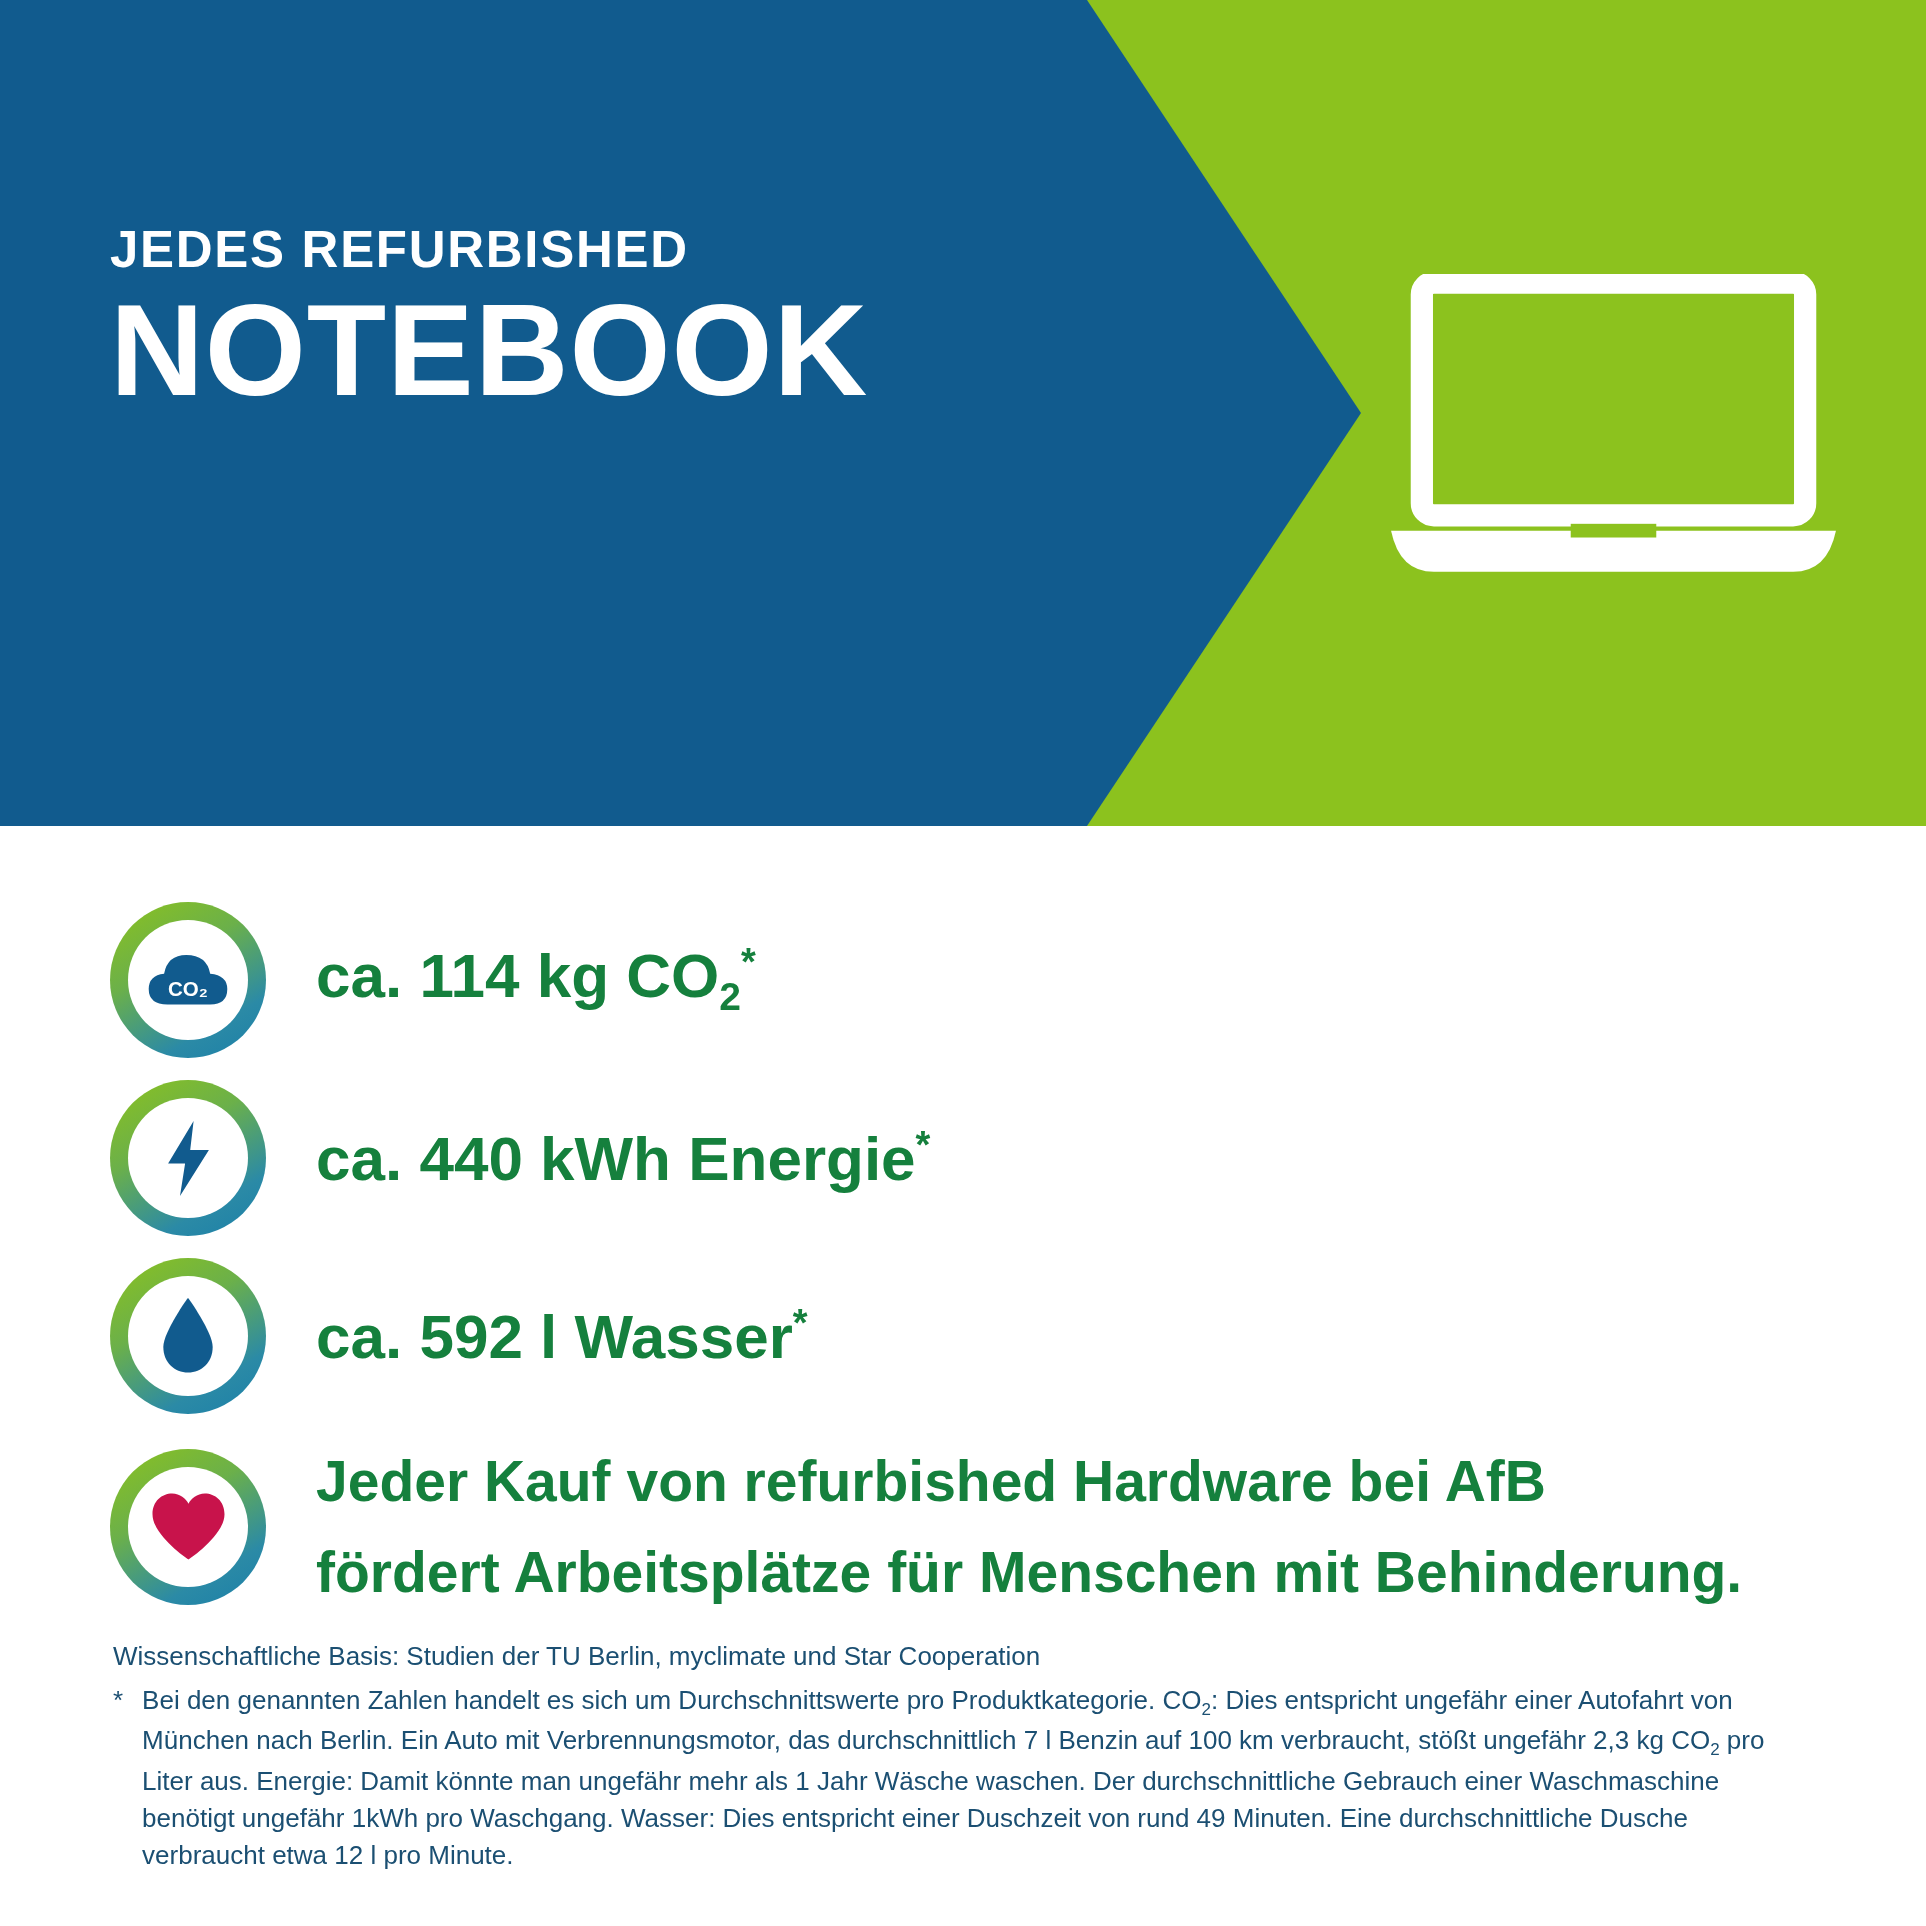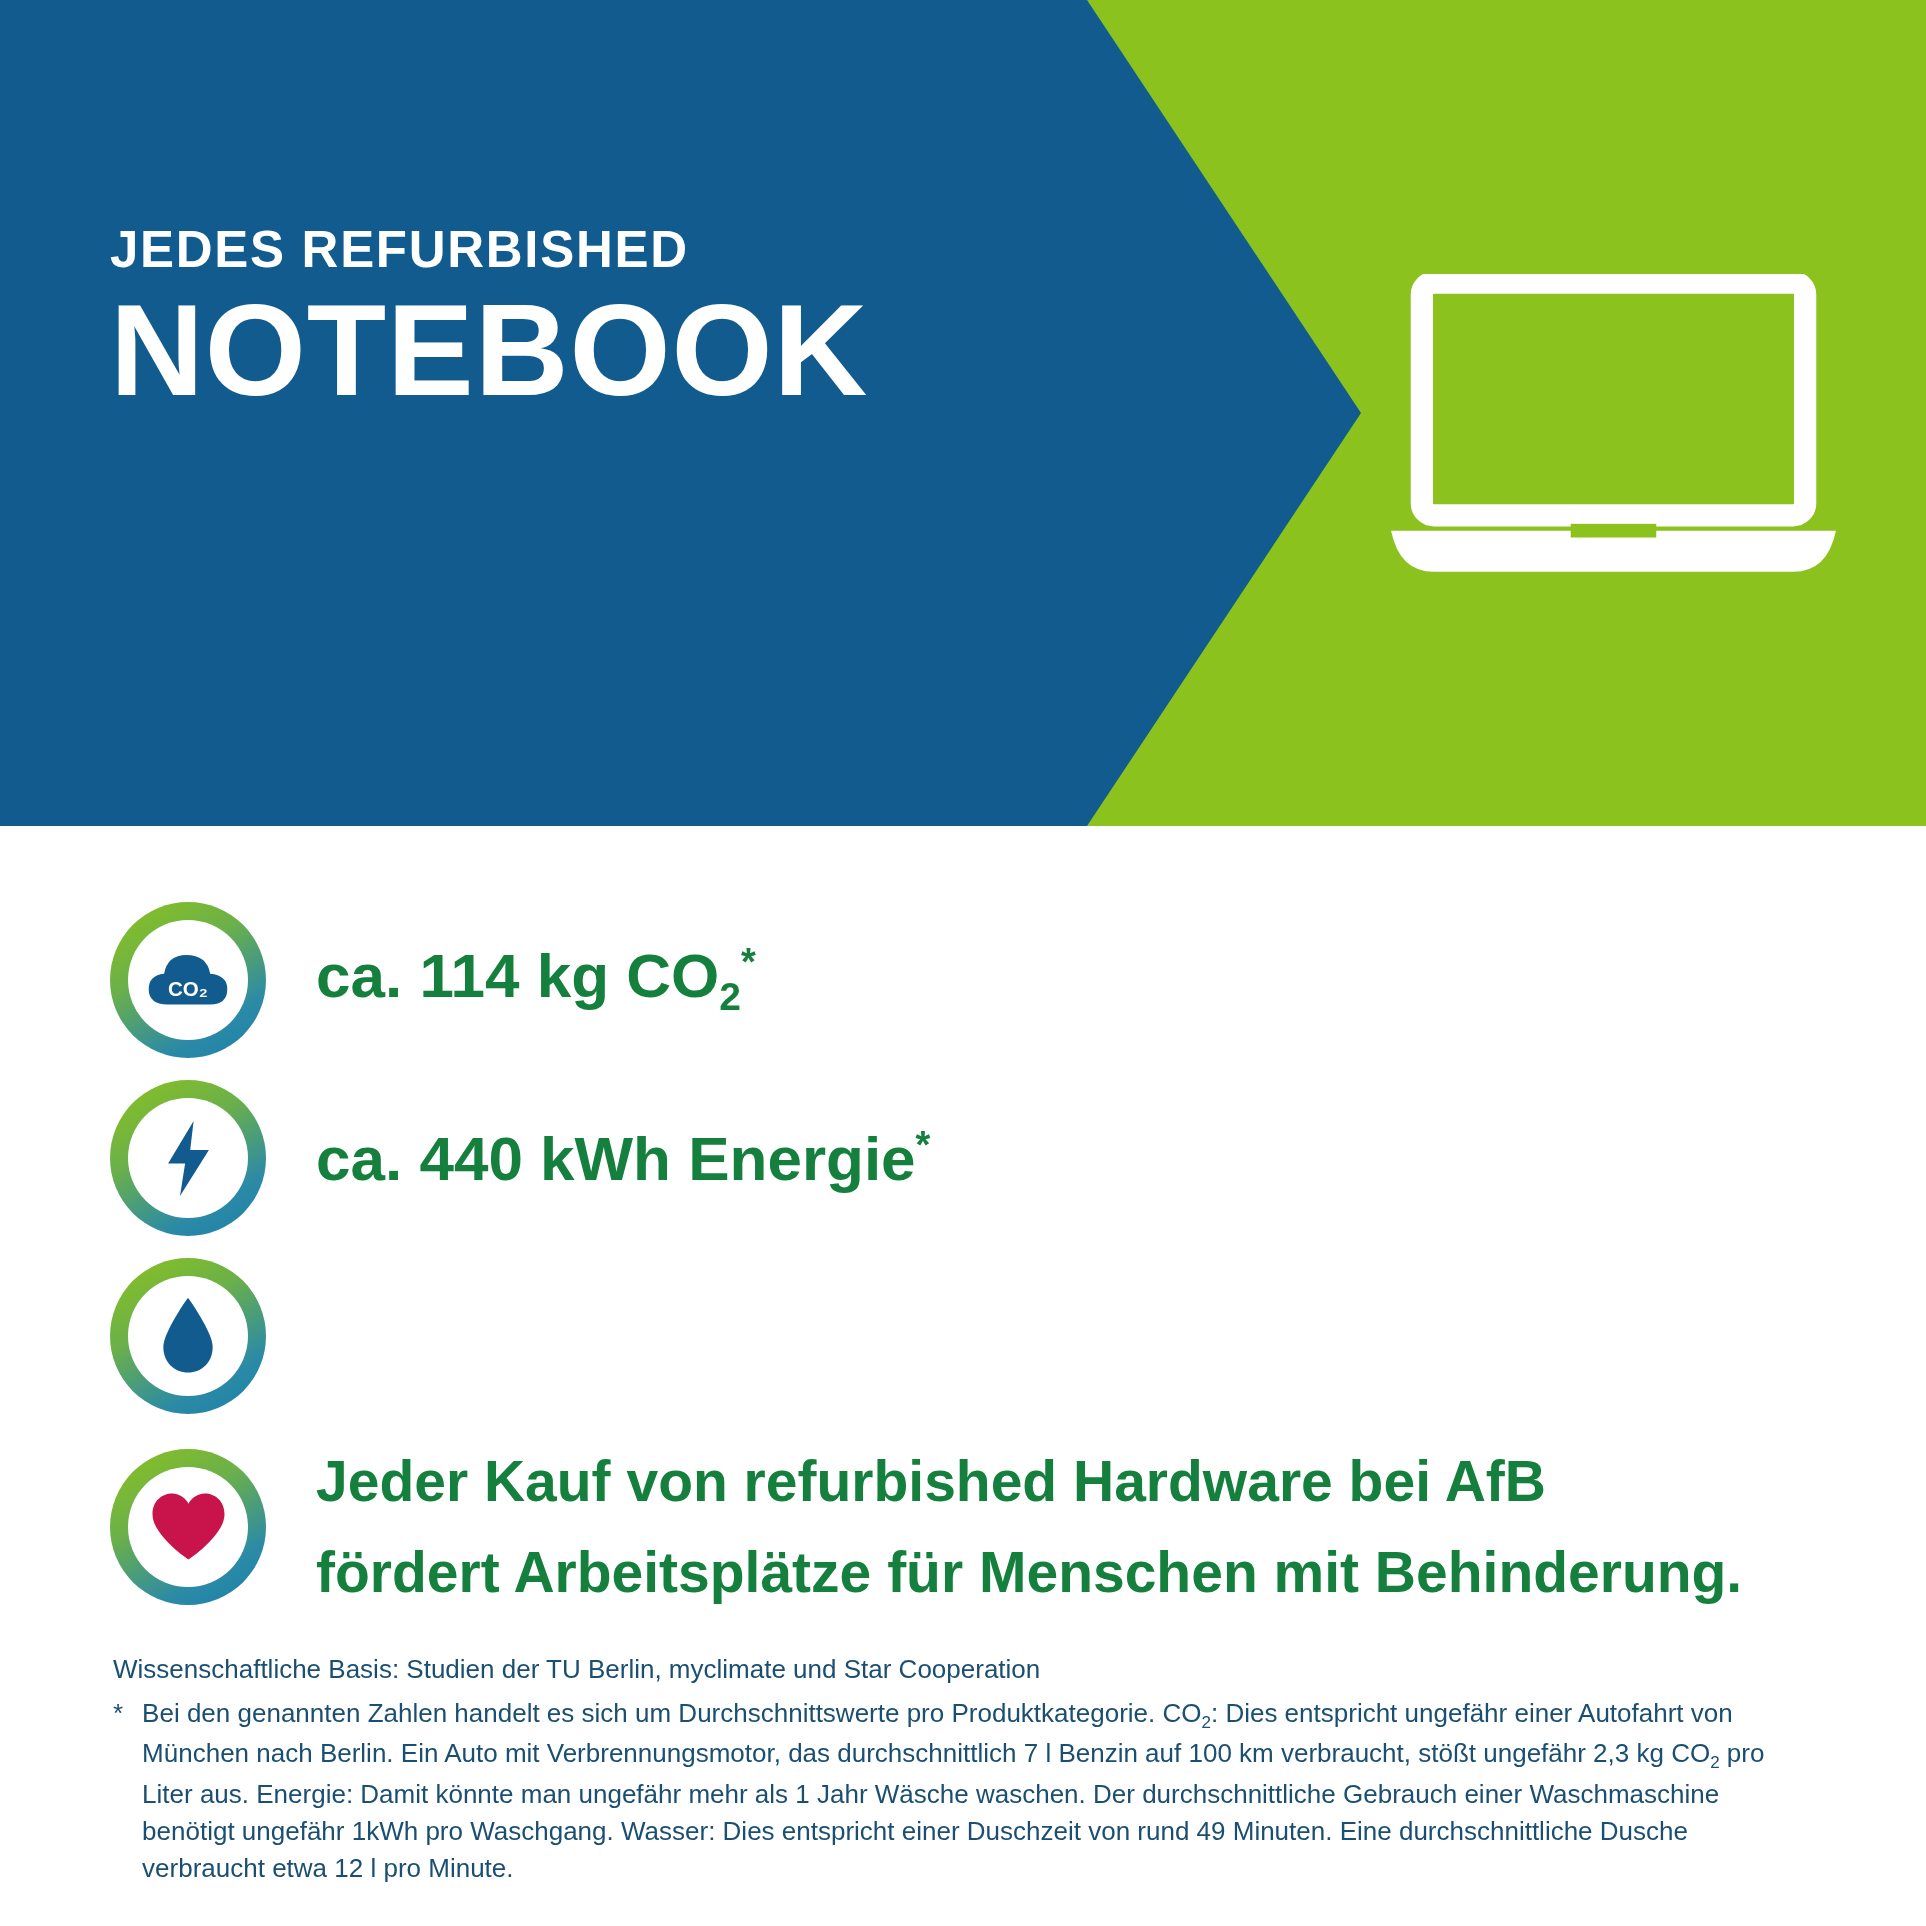--- a/index.html
+++ b/index.html
@@ -131,21 +131,21 @@
     vertical-align: sub;
   }
   .row-text.big {
     font-size: 57px;
     line-height: 1.6;
     max-width: 1695px;
   }
 
   
   .footnotes {
-    margin: 33px 0 0 113px;
+    margin: 20px 0 0 113px;
     width: 1704px;
     color: #1b4f72;
     font-size: 26px;
     line-height: 1.42;
   }
   .footnotes .fn-basis {
     margin-bottom: 6.8px;
   }
   .fn-star {
     display: flex;
@@ -209,20 +209,23 @@
   </div>
 
   <div class="row">
     <div class="badge">
       <div class="badge-inner">
         <svg width="60" height="80" viewBox="0 0 70 94">
           <path d="M35 2 C35 2 6 42 6 60 C6 78 19 90 35 90 C51 90 64 78 64 60 C64 42 35 2 35 2 Z" fill="#115b8e"></path>
         </svg>
       </div>
     </div>
+    <div class="row-text">
+      <span>ca. 592 l Wasser</span><span class="sup">*</span>
+    </div>
   </div>
 
   <div class="row last">
     <div class="badge">
       <div class="badge-inner">
         <svg width="79" height="72" viewBox="0 0 92 84">
           <path d="M46 80 C46 80 4 52 4 27 C4 12 15 3 27 3 C36 3 43 9 46 15 C49 9 56 3 65 3 C77 3 88 12 88 27 C88 52 46 80 46 80 Z" fill="#c8134b"></path>
         </svg>
       </div>
     </div>

